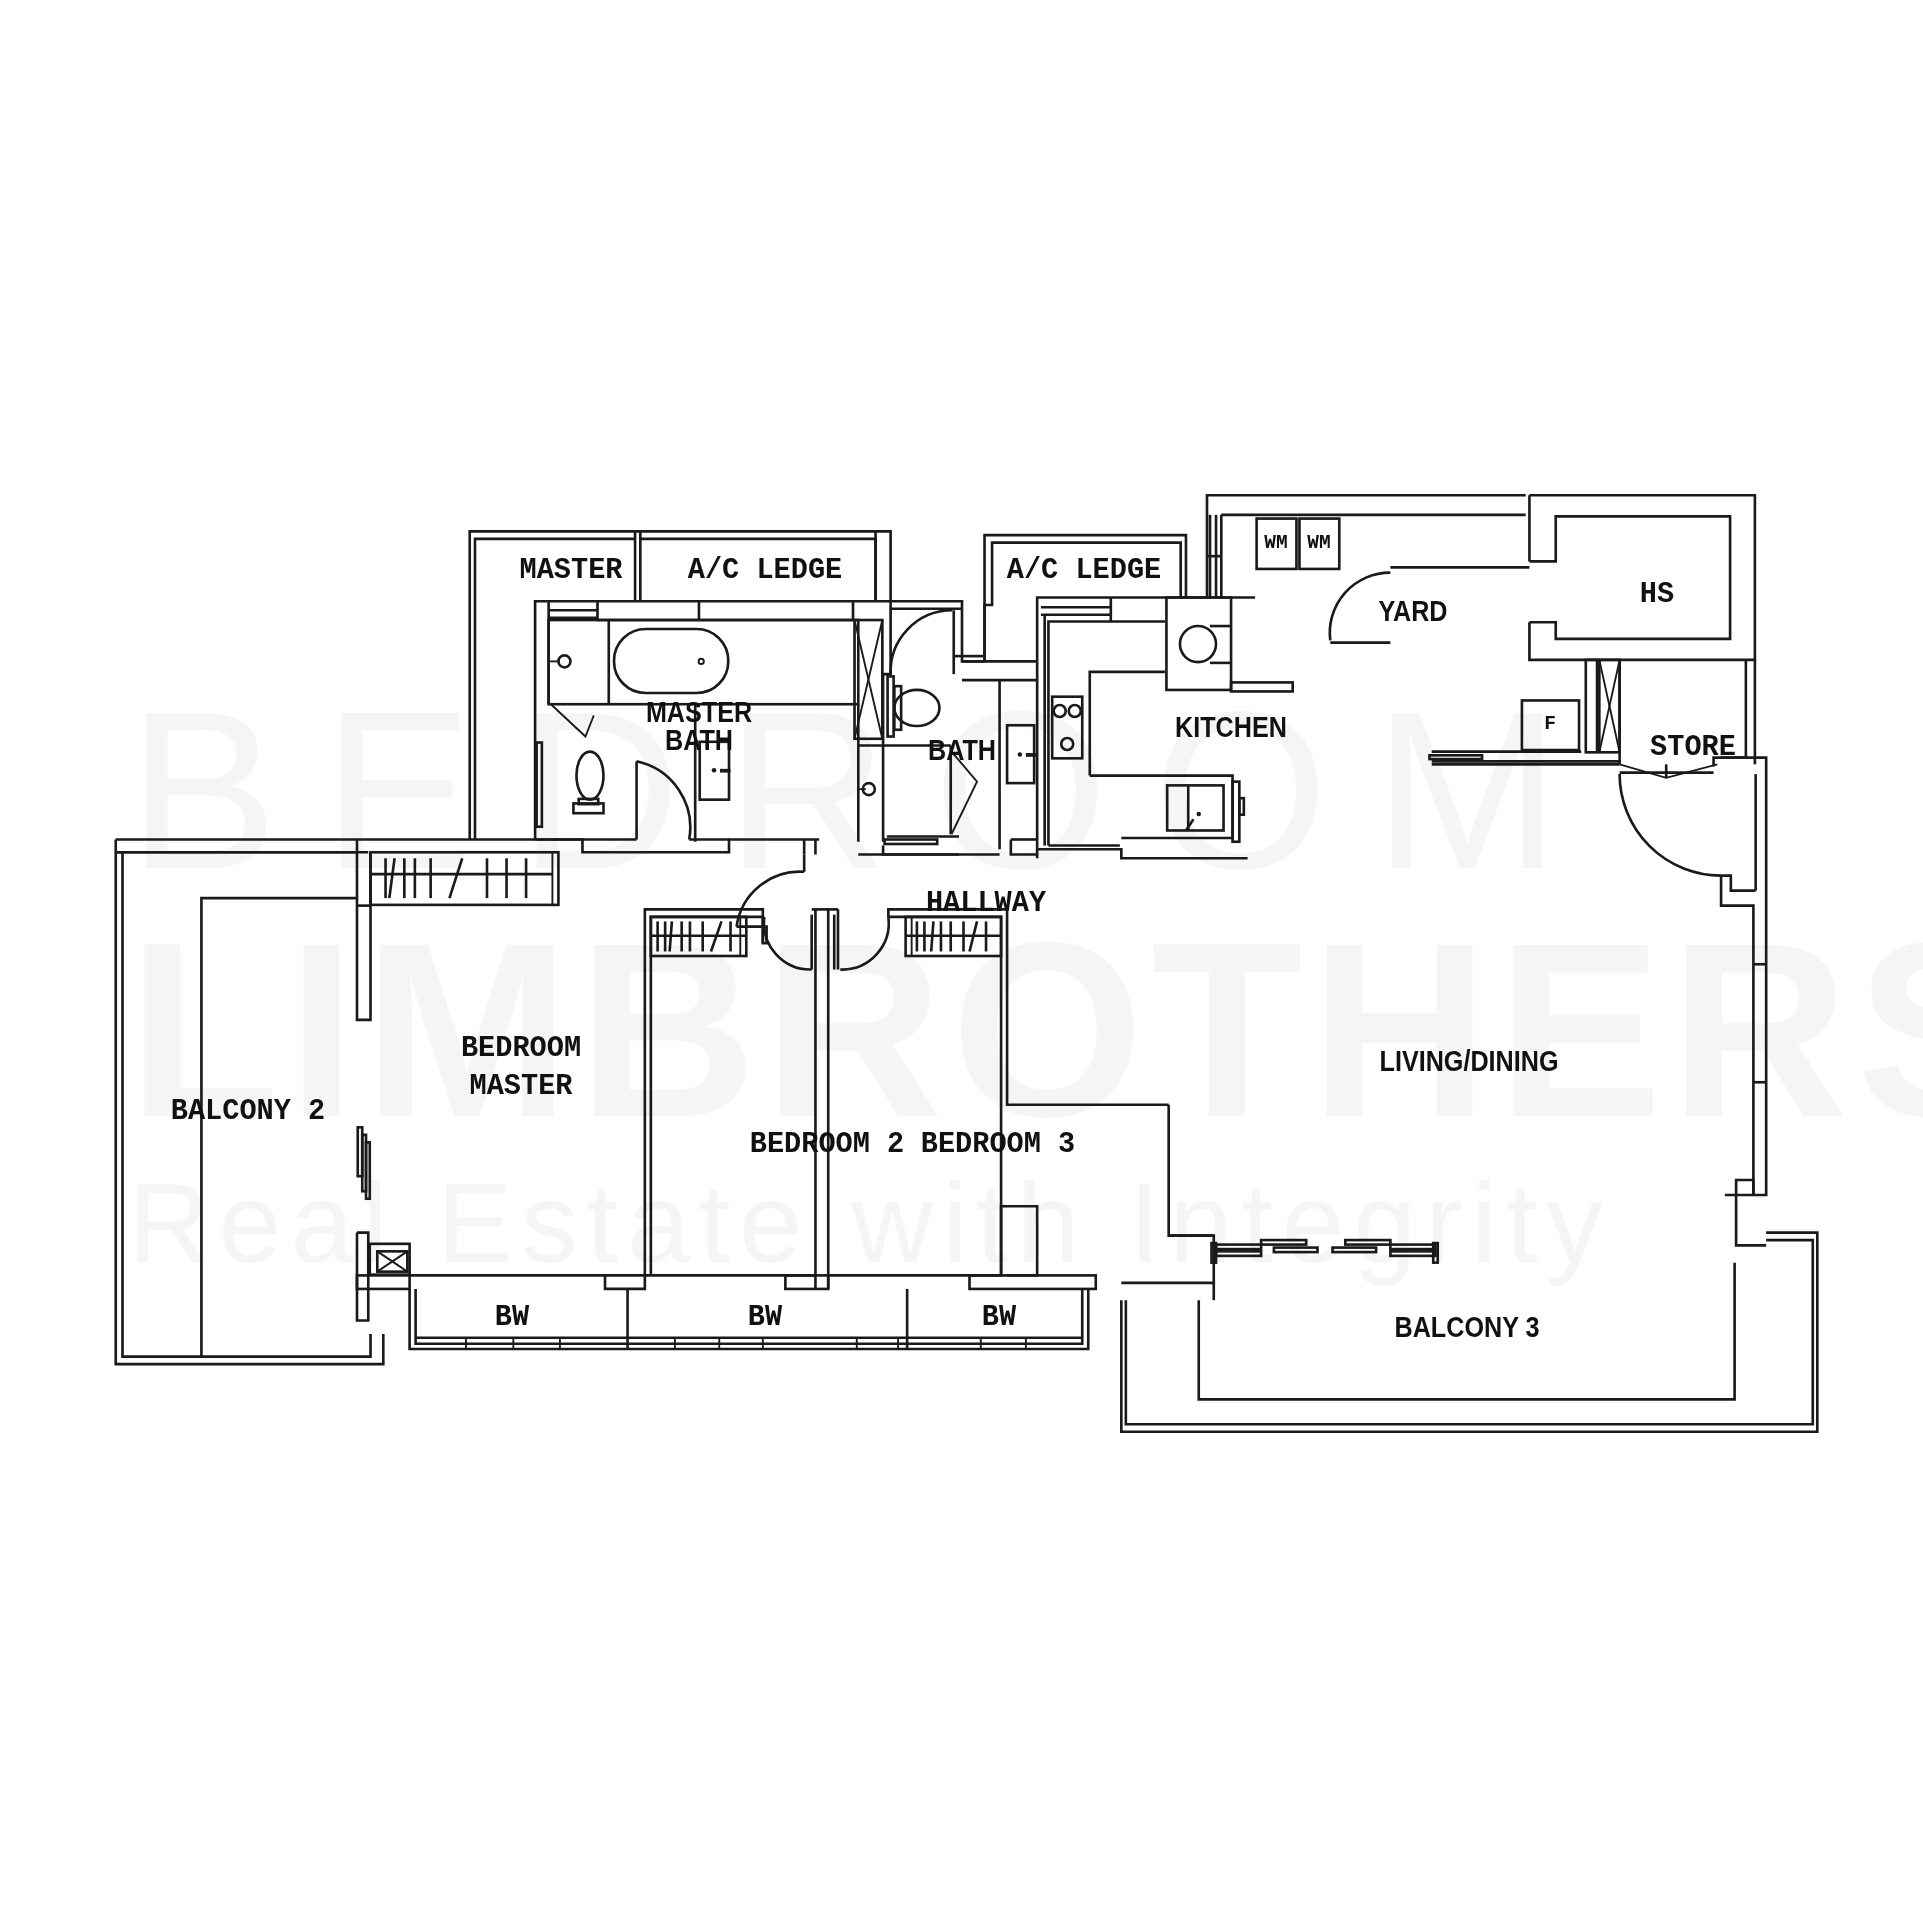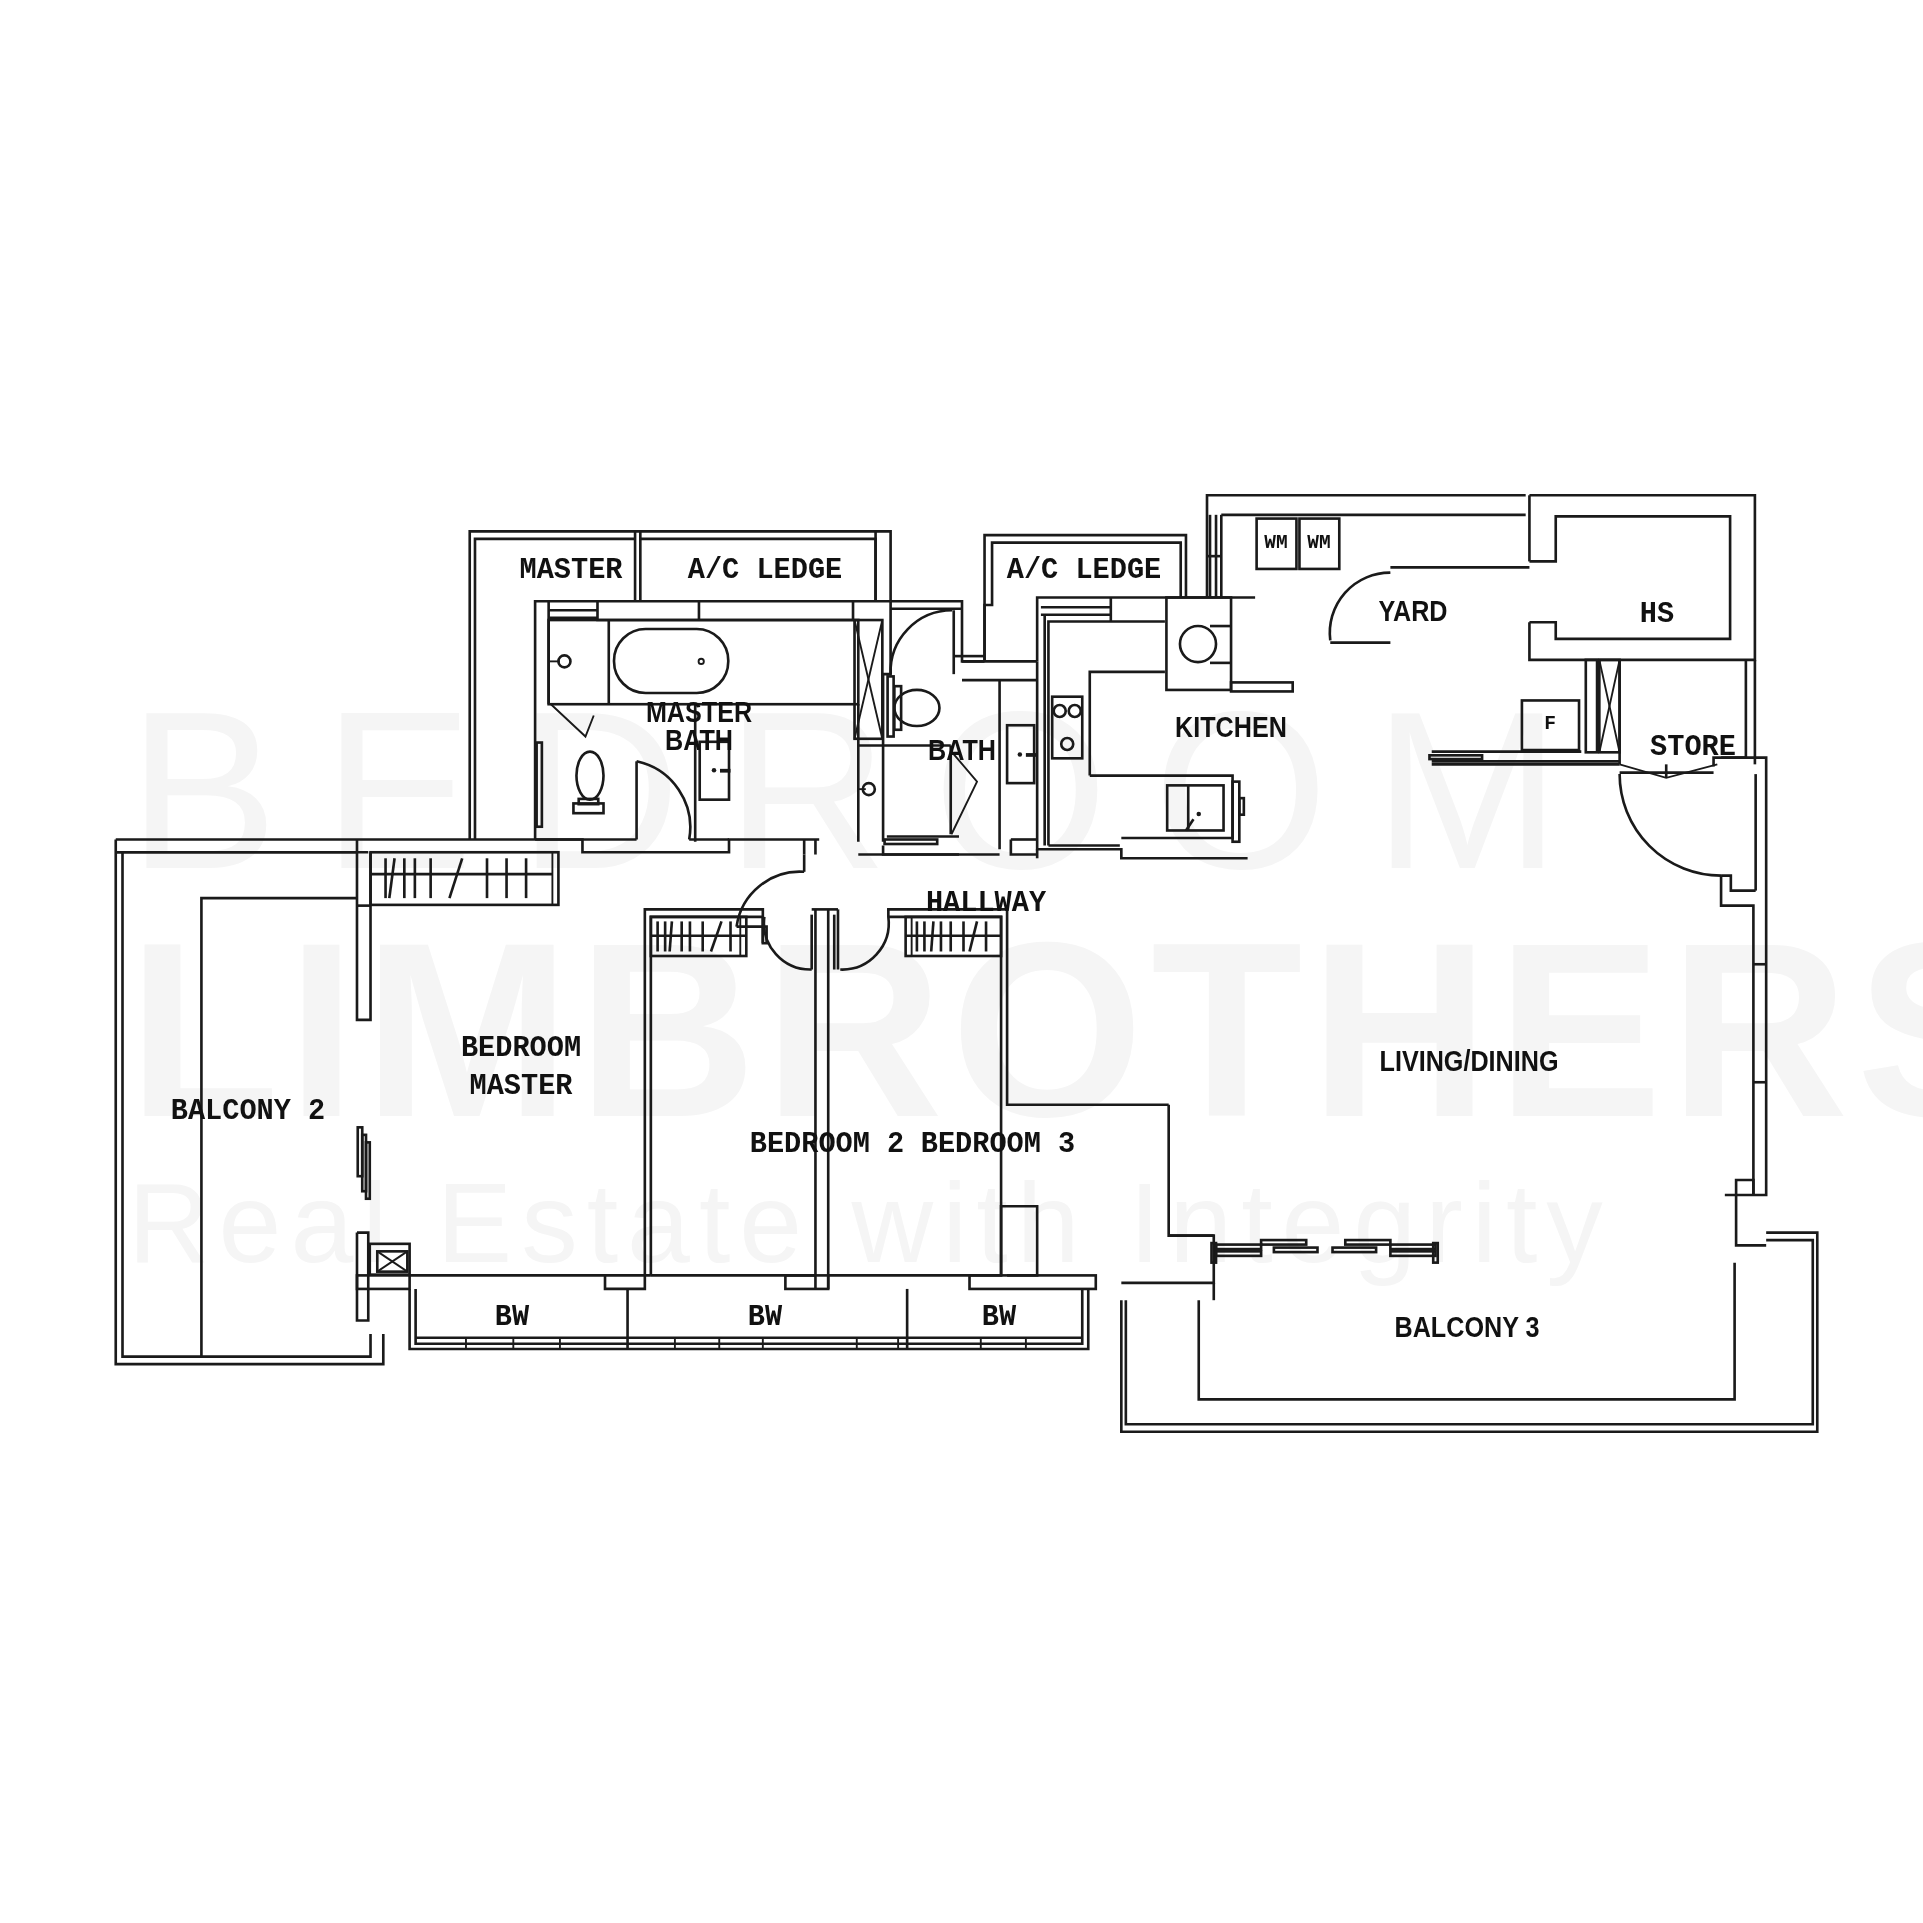--- a/index.html
+++ b/index.html
@@ -347,21 +347,21 @@
 <div class="label md" style="left:571px; top:571px;">MASTER</div>
 <div class="label md" style="left:765px; top:571px;">A/C LEDGE</div>
 <div class="label md" style="left:1084px; top:571px;">A/C LEDGE</div>
 
 <div class="label md cond" style="left:699px; top:712px;">MASTER</div>
 <div class="label md cond" style="left:699px; top:740px;">BATH</div>
 
 <div class="label md cond" style="left:962px; top:750px;">BATH</div>
 <div class="label md cond" style="left:1231px; top:727px;">KITCHEN</div>
 <div class="label md cond" style="left:1413px; top:611px;">YARD</div>
-<div class="label md" style="left:1657px; top:615px;">HS</div>
+<div class="label md" style="left:1657px; top:595px;">HS</div>
 <div class="label md" style="left:1693px; top:748px;">STORE</div>
 
 <div class="label sm" style="left:1276px; top:544px;">WM</div>
 <div class="label sm" style="left:1319px; top:544px;">WM</div>
 <div class="label sm" style="left:1550px; top:725px;">F</div>
 
 <div class="label md" style="left:986px; top:904px;">HALLWAY</div>
 <div class="label md cond" style="left:1469px; top:1061px;">LIVING/DINING</div>
 
 <div class="label md" style="left:248px; top:1103px;margin-top:9px;">BALCONY 2</div>

